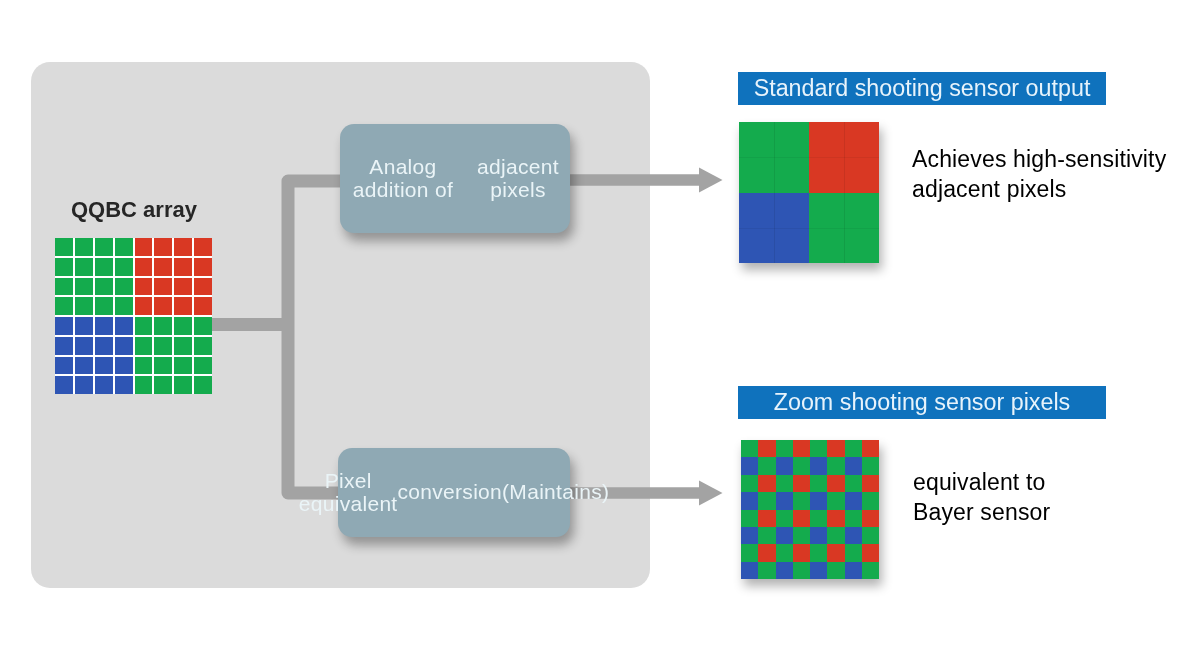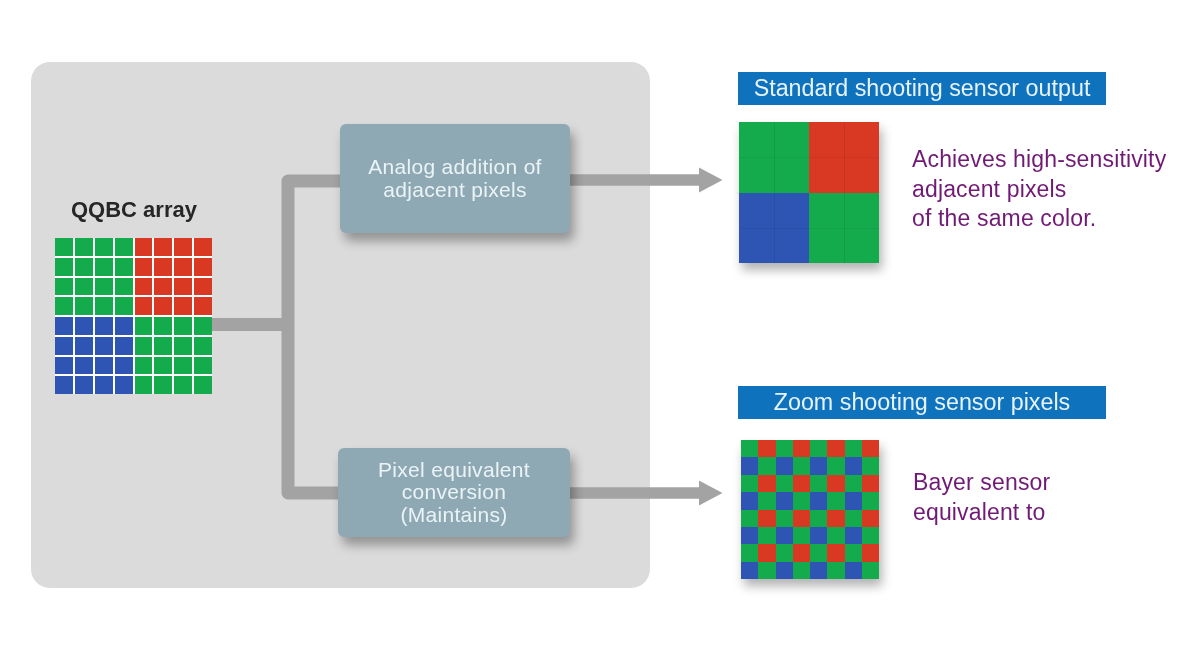--- a/index.html
+++ b/index.html
@@ -57,24 +57,24 @@
     position: absolute; top: 0; bottom: 0; width: 1px;
     background: rgba(0,0,0,0.08);
   }
   .quarter-lines .h {
     position: absolute; left: 0; right: 0; height: 1px;
     background: rgba(0,0,0,0.05);
   }
   .process-box {
     position: absolute;
     background: #8fa9b4;
-    border-radius: 6px;
+    border-radius: 14px;
     box-shadow: 4px 8px 11px rgba(0,0,0,0.33);
     display: flex;
-    flex-direction: column;
+    flex-direction: row;
     justify-content: center;
     align-items: center;
     text-align: center;
     color: #eaf4f7;
     font-size: 21px;
     letter-spacing: 0.3px;
     line-height: 22.5px;
   }
   #box-analog { left: 340px; top: 124px; width: 230px; height: 109px; }
   #box-remosaic { left: 338px; top: 448px; width: 232px; height: 89px; }
@@ -87,21 +87,21 @@
     font-size: 23.3px;
     display: flex;
     align-items: center;
     justify-content: center;
     white-space: nowrap;
   }
   #header-standard { top: 72px; }
   #header-zoom { top: 386px; }
   .desc {
     position: absolute;
-    color: #701a75;
+    color: #000000;
     font-size: 23px;
     letter-spacing: 0.15px;
     line-height: 29.5px;
     white-space: nowrap;
   }
   #desc-standard { left: 912px; top: 145px; }
   #desc-zoom { left: 913px; top: 468px; }
   .connector-svg { position: absolute; left: 0; top: 0; }
 </style>
 </head>
@@ -215,21 +215,20 @@
         <div class="v" style="left: 25%;"></div>
         <div class="h" style="top: 25%;"></div>
         <div class="v" style="left: 75%;"></div>
         <div class="h" style="top: 75%;"></div>
       </div>
     </div>
 
   <div id="desc-standard" class="desc">
     <div>Achieves high-sensitivity</div>
     <div>adjacent pixels</div>
-    <div>of the same color.</div>
   </div>
 
   <div id="header-zoom" class="header-bar">Zoom shooting sensor pixels</div>
 
   <div id="bayer-grid" class="pixel-grid" style="grid-template-columns: repeat(8, 1fr); grid-template-rows: repeat(8, 1fr);">
       <div class="cell" style="background: rgb(20, 171, 77);"></div>
       <div class="cell" style="background: rgb(217, 56, 35);"></div>
       <div class="cell" style="background: rgb(20, 171, 77);"></div>
       <div class="cell" style="background: rgb(217, 56, 35);"></div>
       <div class="cell" style="background: rgb(20, 171, 77);"></div>
@@ -288,17 +287,17 @@
       <div class="cell" style="background: rgb(20, 171, 77);"></div>
       <div class="cell" style="background: rgb(46, 85, 180);"></div>
       <div class="cell" style="background: rgb(20, 171, 77);"></div>
       <div class="cell" style="background: rgb(46, 85, 180);"></div>
       <div class="cell" style="background: rgb(20, 171, 77);"></div>
       <div class="cell" style="background: rgb(46, 85, 180);"></div>
       <div class="cell" style="background: rgb(20, 171, 77);"></div>
     </div>
 
   <div id="desc-zoom" class="desc">
+    <div>equivalent to</div>
     <div>Bayer sensor</div>
-    <div>equivalent to</div>
   </div>
 
 </div>
 
 </body></html>

